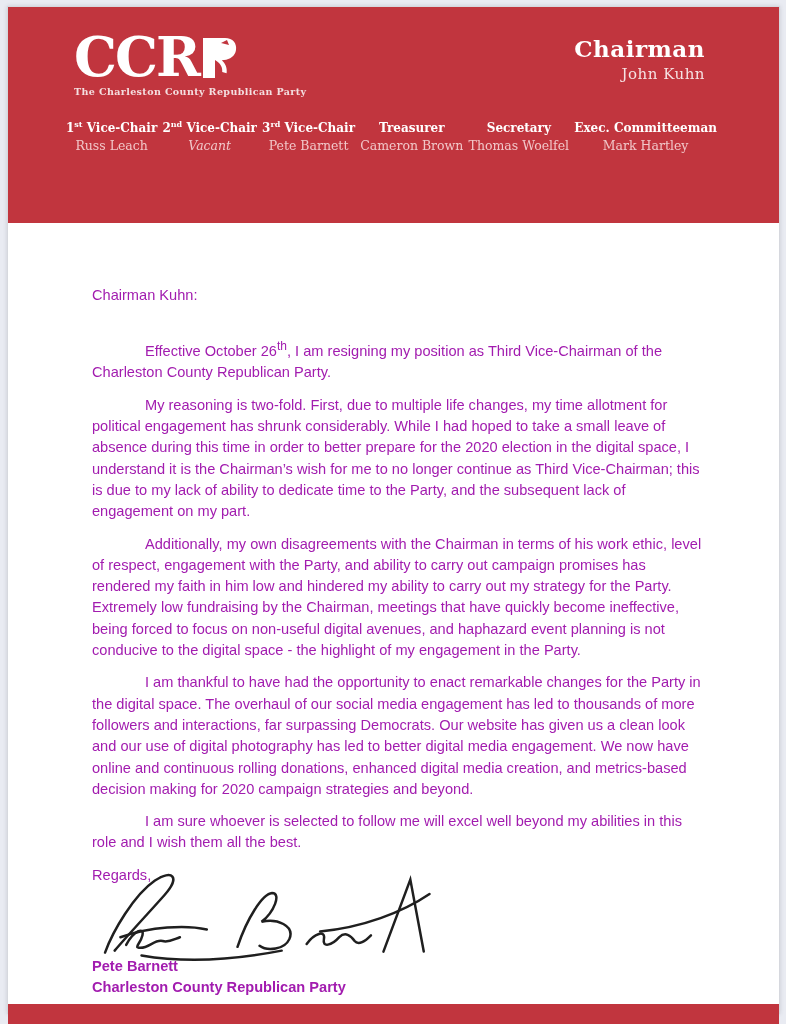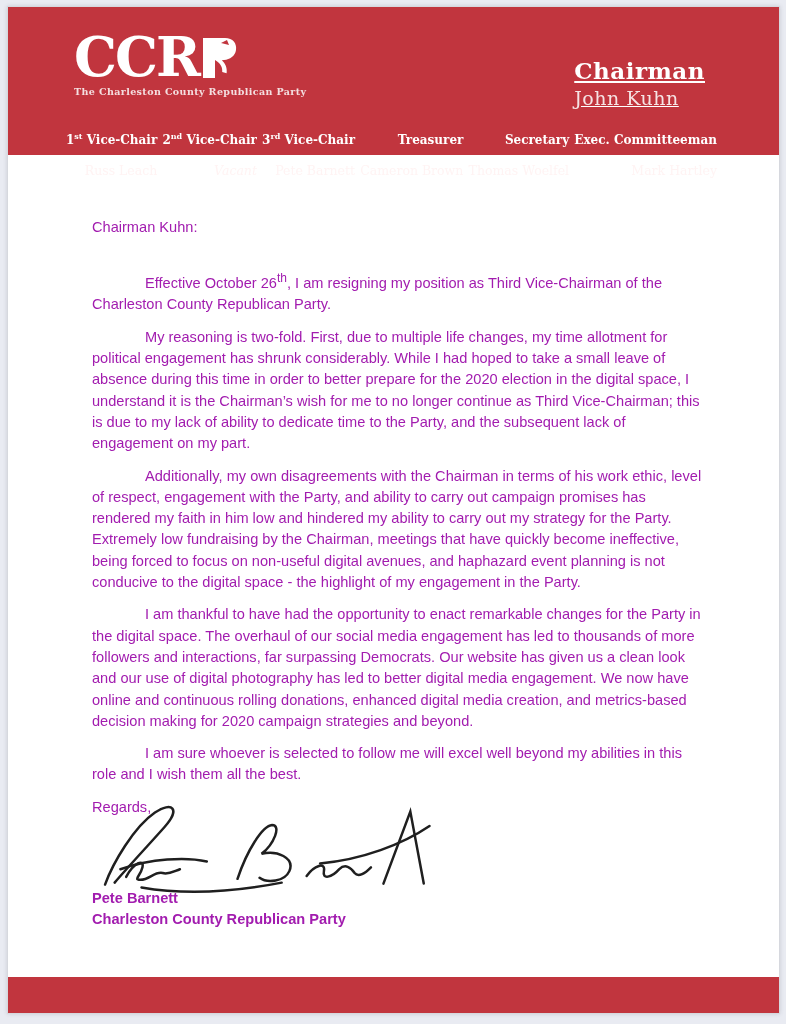--- a/index.html
+++ b/index.html
@@ -18,21 +18,21 @@
     background: #ffffff;
     border: 1px solid #d6d8de;
     box-shadow: 0 0 4px rgba(60,60,80,0.18);
     display: flex;
     flex-direction: column;
   }
   
   .letterhead {
     background: #c1353e;
     color: #ffffff;
-    height: 148px;
+    height: 216px;
     padding: 28px 0 0 0;
     flex: 0 0 auto;
     font-family: "DejaVu Serif", serif;
   }
   .head-top {
     display: flex;
     justify-content: space-between;
     align-items: flex-start;
     padding: 0 70px 0 66px;
   }
@@ -47,33 +47,33 @@
   }
   .eleph-p { width: 36px; height: 42px; margin-left: 2px; display: block; }
   .tagline {
     margin-top: 7px;
     font-size: 9.5px;
     font-weight: 700;
     letter-spacing: 0.4px;
     color: #f4dfe0;
     white-space: nowrap;
   }
-  .chairman-box { text-align: left; margin-top: 22px; margin-right: 4px; text-decoration: underline; }
+  .chairman-box { text-align: right; margin-top: 0; margin-right: 4px; }
   .chairman-label { font-size: 23px; font-weight: 700; letter-spacing: 0.5px; }
-  .chairman-name { font-size: 19px; font-weight: 400; color: #f6e3e4; margin-top: 3px; letter-spacing: 0.5px; }
+  .chairman-name { font-size: 15px; font-weight: 400; color: #f6e3e4; margin-top: 3px; letter-spacing: 0.5px; }
   .officers {
     display: flex;
     justify-content: space-between;
     padding: 0 62px 0 58px;
     margin-top: 22px;
   }
-  .officer { text-align: right; }
+  .officer { text-align: center; }
   .o-title { font-size: 12px; font-weight: 700; white-space: nowrap; }
   .o-title sup { font-size: 8px; }
-  .o-name { font-size: 12.5px; color: rgba(255,240,240,0.78); margin-top: 16px; white-space: nowrap; }
+  .o-name { font-size: 12.5px; color: rgba(255,240,240,0.78); margin-top: 3px; white-space: nowrap; }
   .o-name.italic { font-style: italic; }
   
   .letter-body {
     flex: 1 1 auto;
     padding: 62px 76px 7px 84px;
     color: #a21caf;
     font-size: 14.6px;
     line-height: 1.46;
   }
   .salutation { margin-bottom: 32px; }

